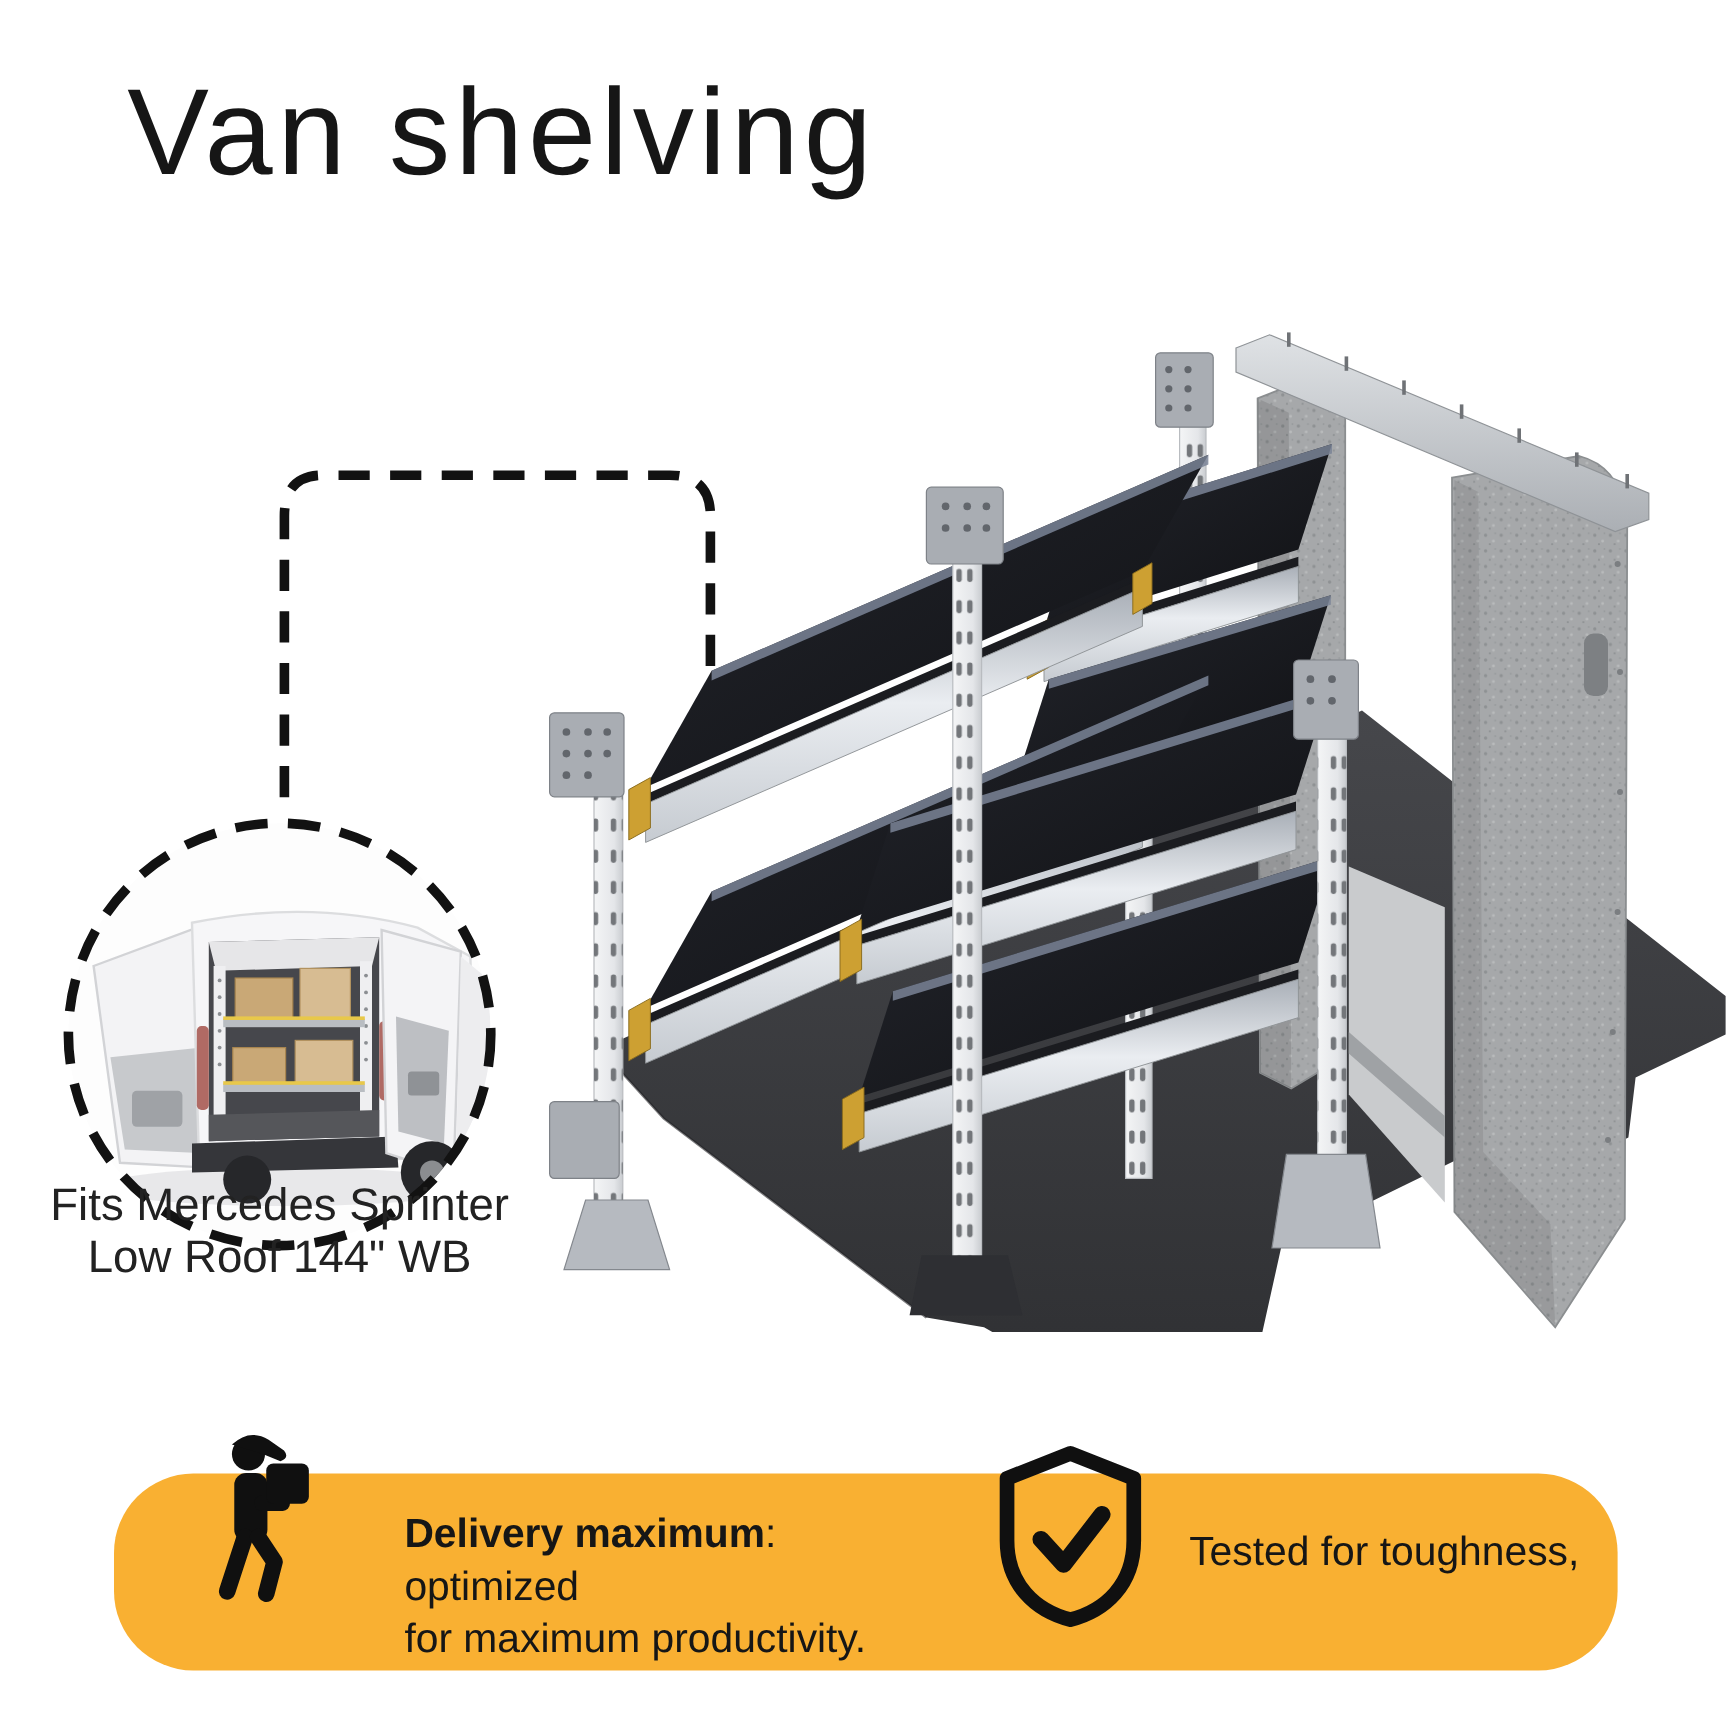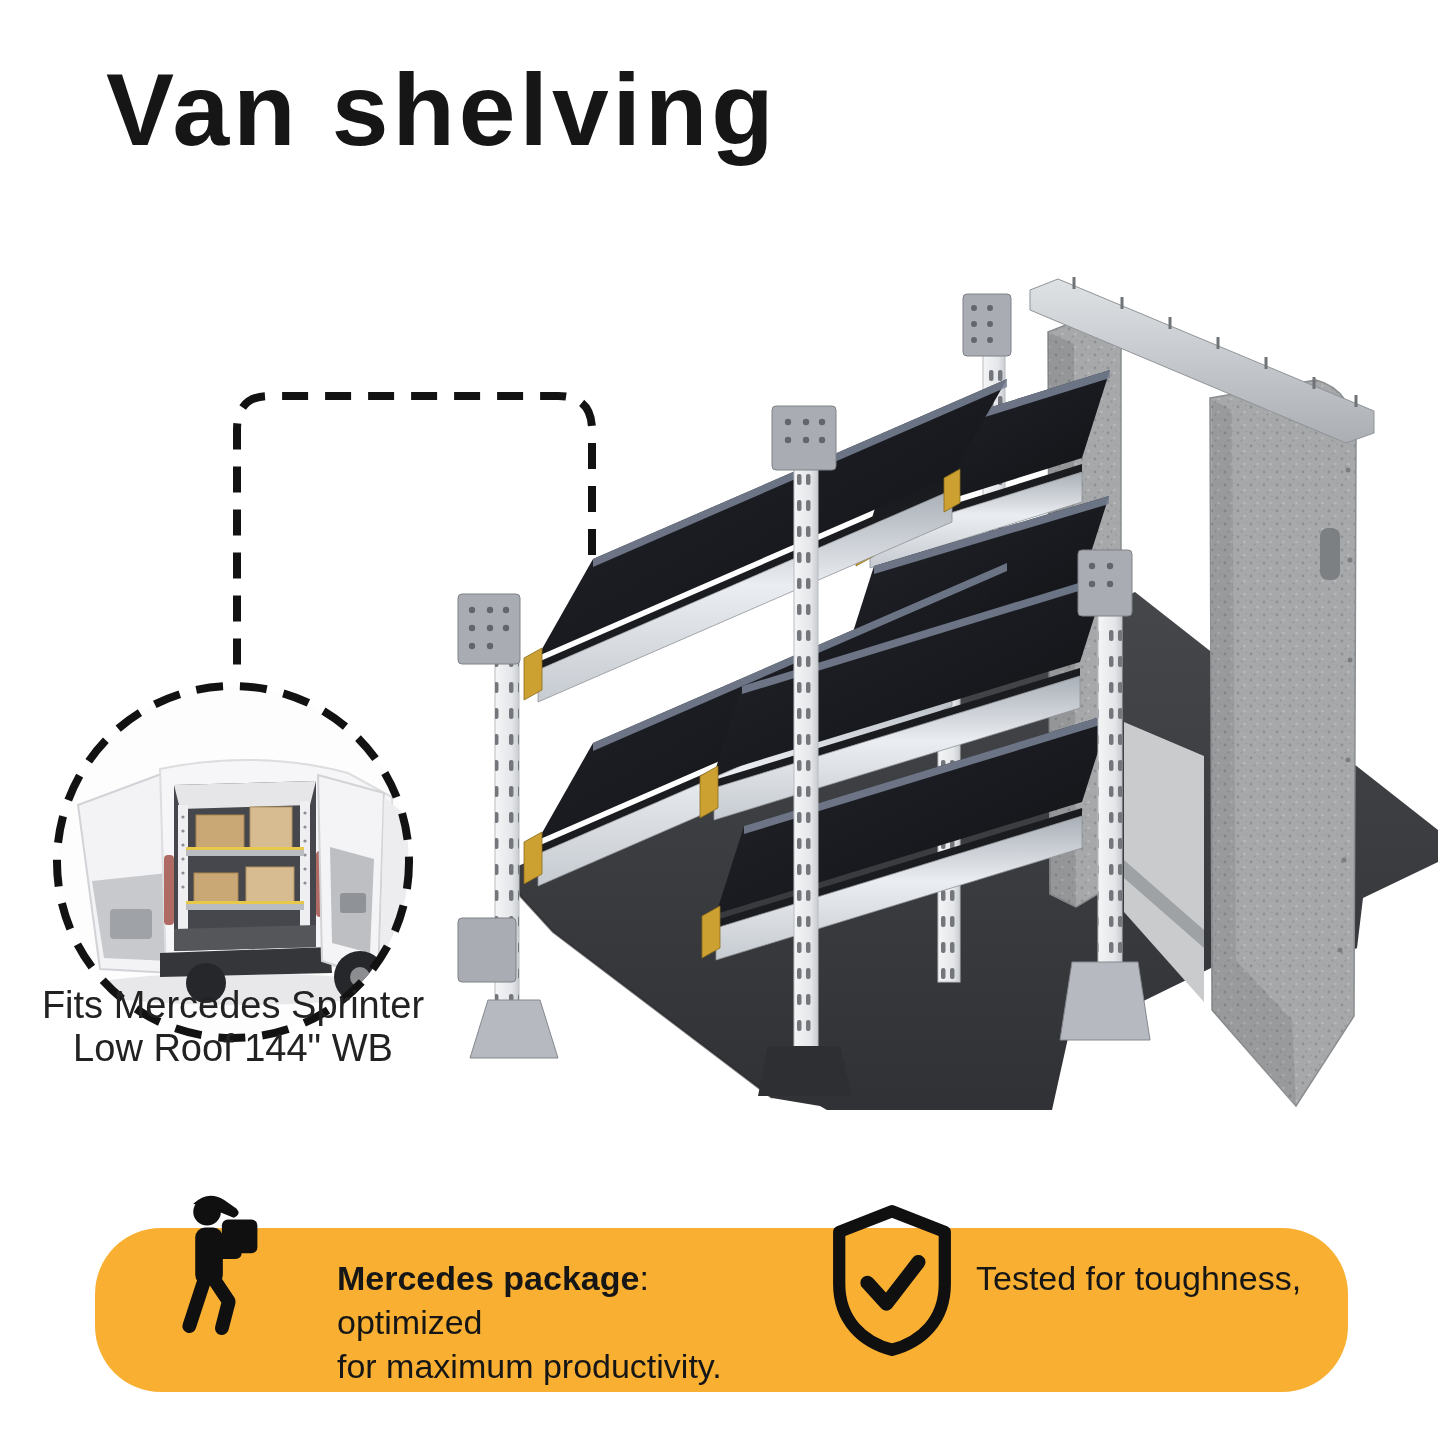--- a/index.html
+++ b/index.html
@@ -1,20 +1,20 @@
 <!DOCTYPE html>
 <html><head>
 <meta charset="utf-8">
 <style>
   html,body{margin:0;padding:0;background:#ffffff;}
   .canvas{position:relative;width:1445px;height:1445px;background:#ffffff;overflow:hidden;
           font-family:"Liberation Sans",sans-serif;color:#141414;}
   .abs{position:absolute;}
   
-  .title-line1{left:106px;top:52px;font-size:102px;font-weight:700;letter-spacing:4px;color:#161616;white-space:nowrap;}
+  .title-line1{left:106px;top:52px;font-size:102px;font-weight:400;letter-spacing:4px;color:#161616;white-space:nowrap;}
   .title-line2{left:84px;top:148px;font-size:172px;font-weight:800;letter-spacing:-6px;color:#0e0e0e;white-space:nowrap;
                -webkit-text-stroke:5px #0e0e0e;}
   
   .callout-circle{left:48px;top:677px;width:370px;height:370px;}
   .caption{left:28px;top:984px;width:410px;text-align:center;font-size:38px;line-height:1.12;color:#222;}
   
   .banner{left:95px;top:1228px;width:1253px;height:164px;border-radius:66px;}
   .banner-text{font-size:34px;line-height:1.3;color:#161616;}
   .banner-text b{font-weight:700;}
   .feature-text-left{left:337px;top:1256px;width:430px;}
@@ -316,26 +316,26 @@
       <rect x="50" y="57" width="30" height="13" rx="6"></rect>
       <rect x="60" y="30" width="36" height="34" rx="6"></rect>
     </g>
     <g stroke="#101010" stroke-width="14" stroke-linecap="round" fill="none">
       <path d="M42,92 L27,138"></path>
       <path d="M53,92 L67,113 L60,140" stroke-linejoin="round"></path>
     </g>
   </svg>
 
   <p class="abs banner-text feature-text-left" style="margin:0;">
-    <b>Mercedes package</b><span>: optimized</span><br>
+    <b>Delivery maximum</b><span>: optimized</span><br>
     <span>for maximum productivity.</span>
   </p>
 
   <svg class="abs shield-icon-box" viewBox="0 0 140 160">
     <path d="M70,7 L126,29 L126,84 C126,123 101,146 70,154 C39,146 14,123 14,84 L14,29 Z" fill="none" stroke="#101010" stroke-width="13" stroke-linejoin="round"></path>
     <path d="M44,83 L64,105 L98,61" fill="none" stroke="#101010" stroke-width="15" stroke-linecap="round" stroke-linejoin="round"></path>
   </svg>
 
-  <p class="abs banner-text feature-text-right" style="margin:0;">
+  <p class="abs banner-text feature-text-right" style="margin:15px;">
     <span>Tested for toughness,</span><br>
   </p>
 
 </div>
 
 </body></html>

